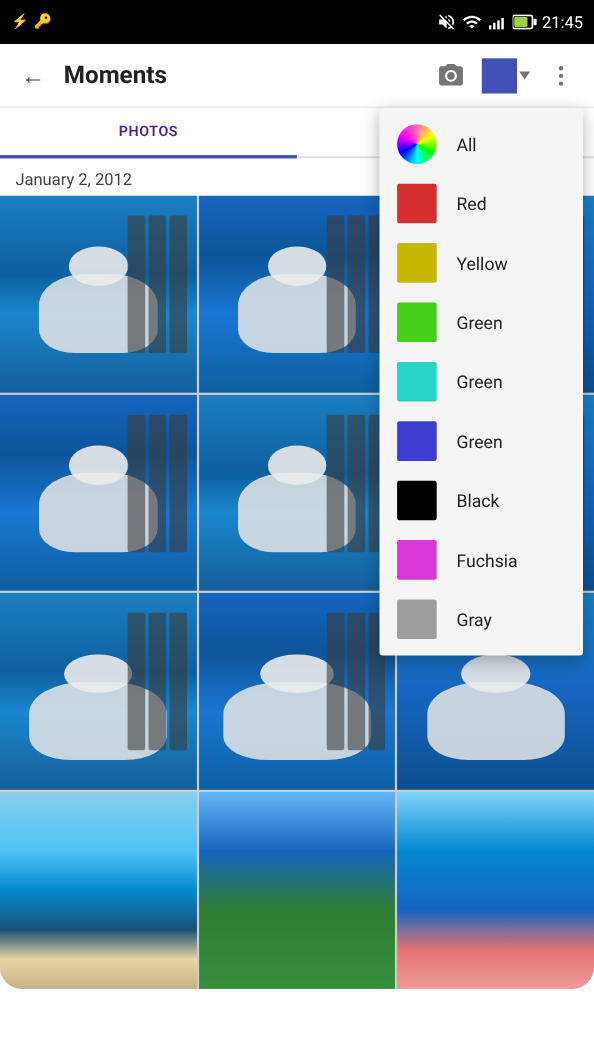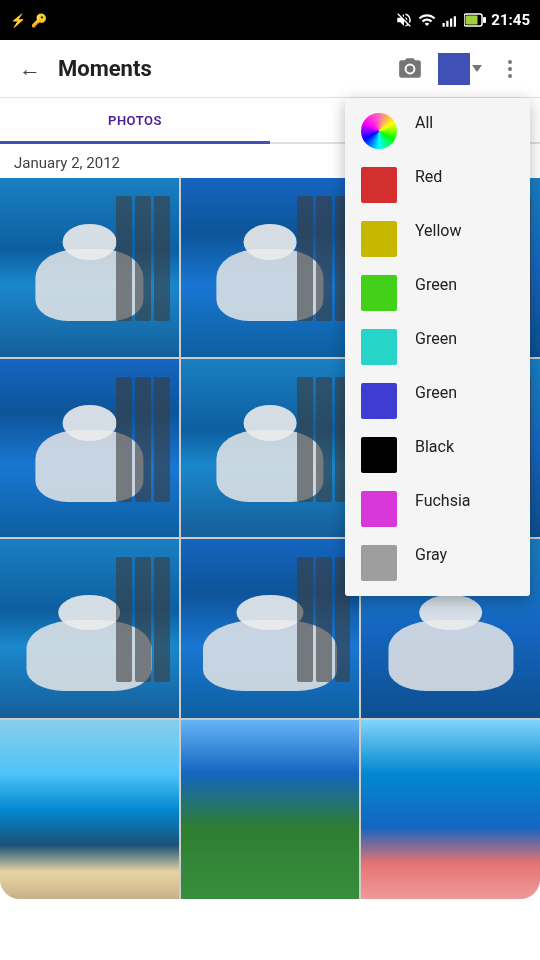--- a/index.html
+++ b/index.html
@@ -184,21 +184,21 @@
       right: 10px;
       width: 185px;
       background: #f5f5f5;
       border-radius: 3px;
       box-shadow: 0 4px 16px rgba(0,0,0,0.28);
       z-index: 100;
       padding: 6px 0;
     }
     .color-item {
       display: flex;
-      align-items: flex-start;
+      align-items: center;
       padding: 9px 16px;
       cursor: pointer;
       gap: 18px;
     }
     .color-dot {
       width: 36px;
       height: 36px;
       border-radius: 2px;
       flex-shrink: 0;
     }
@@ -239,21 +239,21 @@
       <rect x="2" y="16" width="3" height="5" fill="#fff"></rect>
       <rect x="7" y="13" width="3" height="8" fill="#fff"></rect>
       <rect x="12" y="10" width="3" height="11" fill="#fff"></rect>
       <rect x="17" y="7" width="3" height="14" fill="#fff"></rect>
     </svg>
     <svg width="22" height="14" viewBox="0 0 22 14" fill="#fff">
       <rect x="0" y="1" width="18" height="12" rx="2" stroke="#fff" stroke-width="1.5" fill="none"></rect>
       <rect x="1.5" y="2.5" width="12" height="9" rx="1" fill="#a0d040"></rect>
       <rect x="19" y="4" width="3" height="6" rx="1" fill="#fff"></rect>
     </svg>
-    <span style="font-size:15px;font-weight:700;">21:45</span>
+    <span style="font-size:15px;font-weight:400;">21:45</span>
   </div>
 </div>
 
 <div id="toolbar">
   <div class="toolbar-icon">
     <span class="back-arrow">←</span>
   </div>
   <span id="toolbar-title">Moments</span>
   <div class="toolbar-icon">
     <svg width="26" height="26" viewBox="0 0 24 24" fill="#757575">

